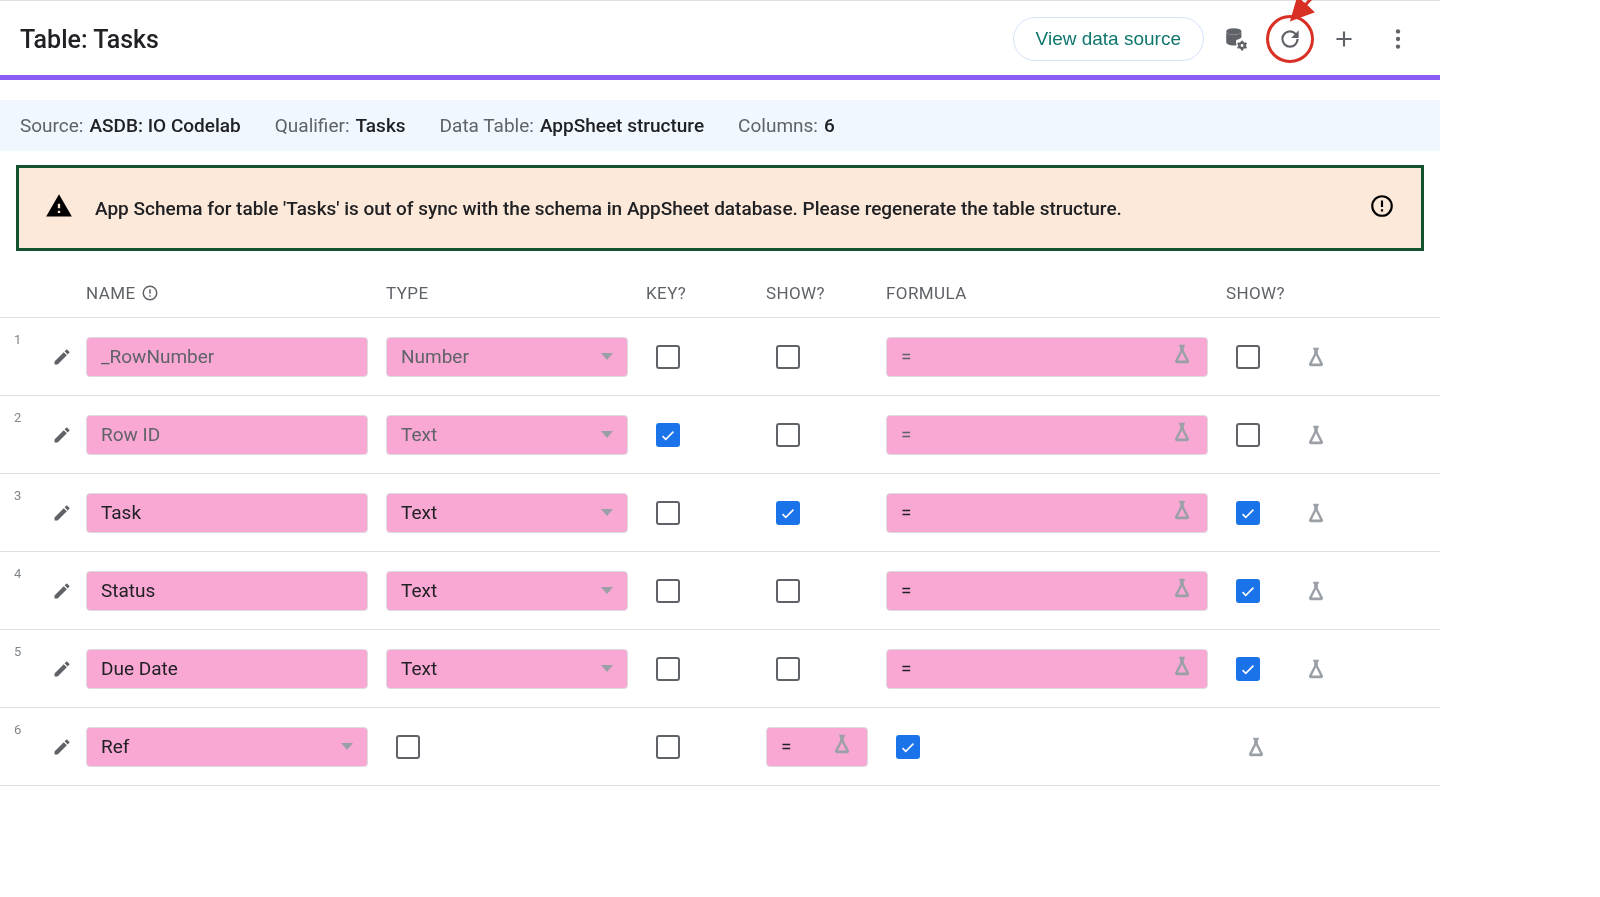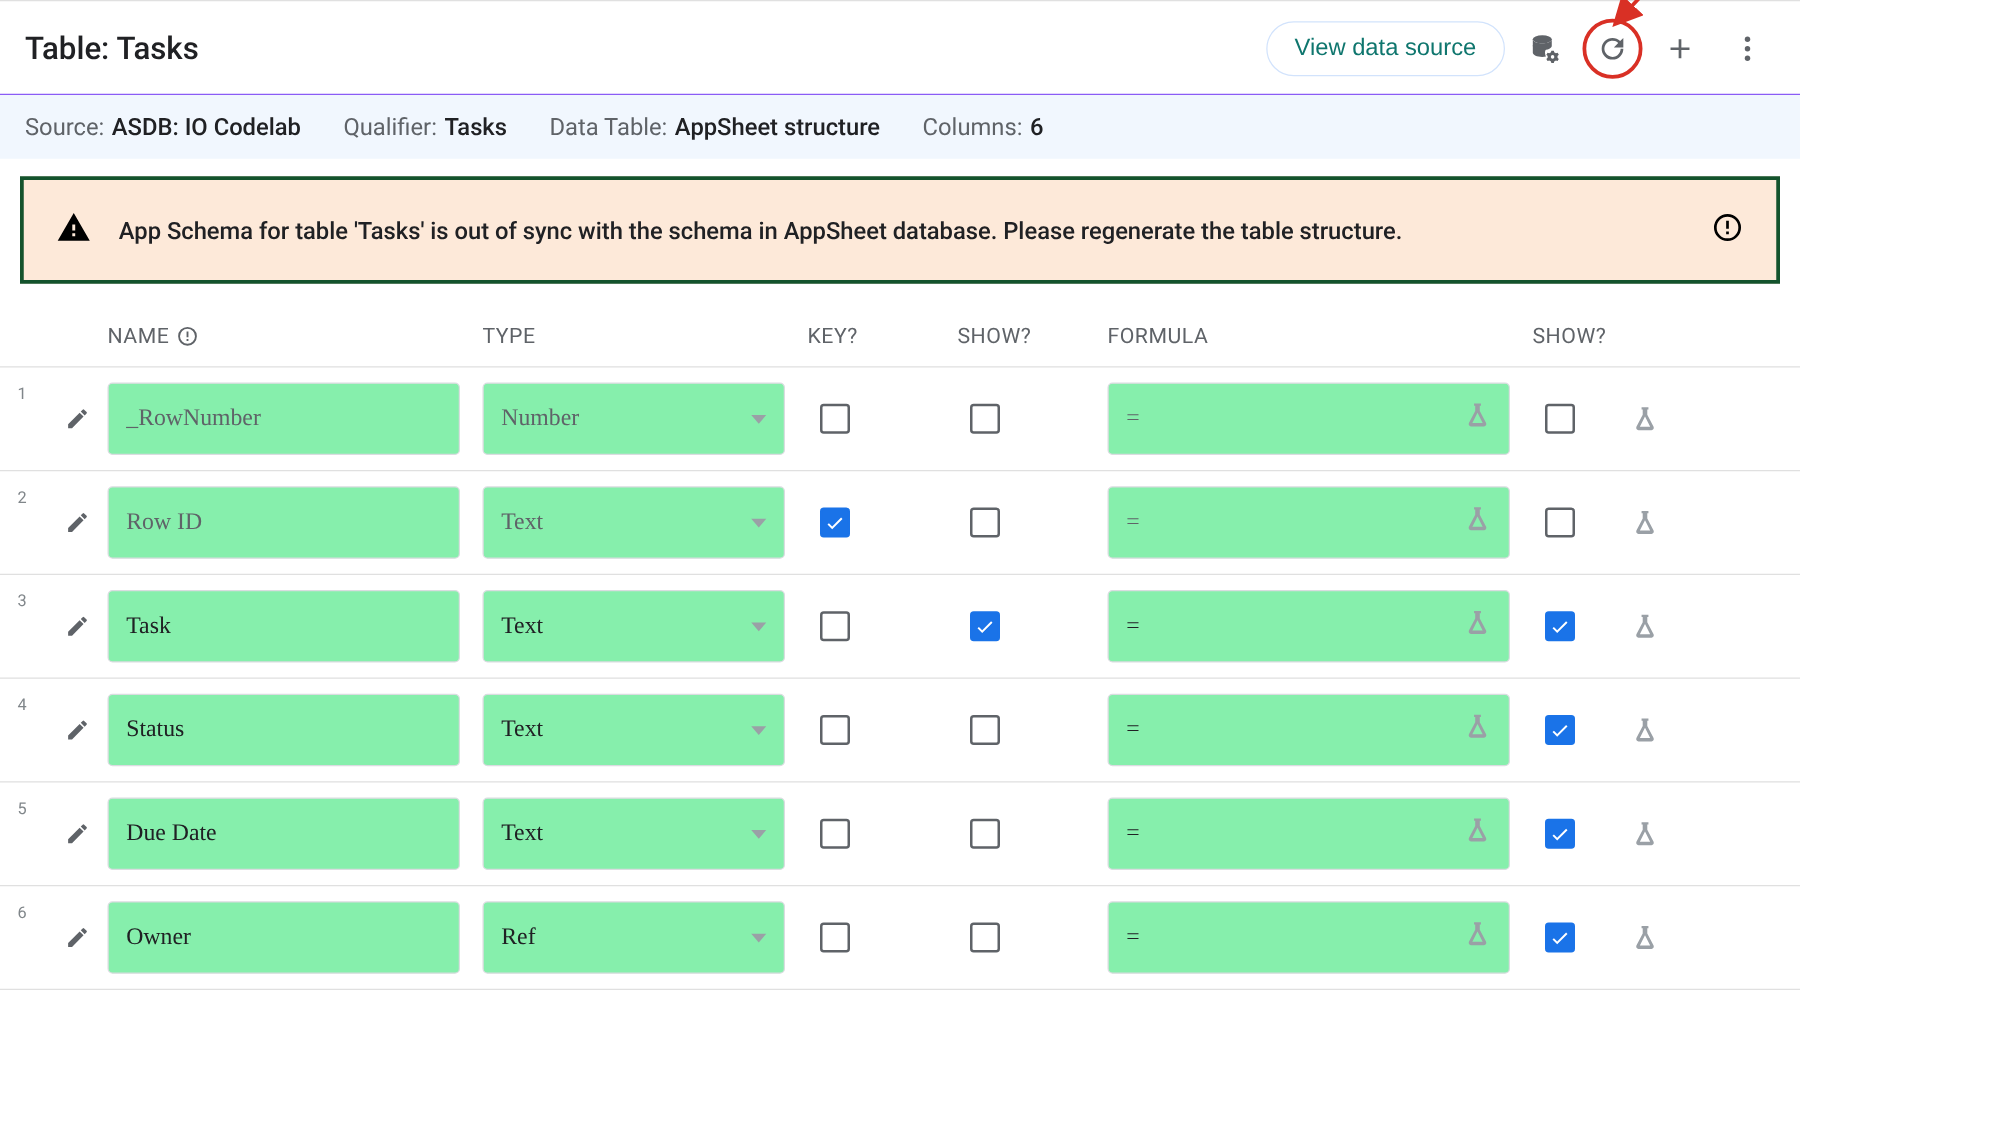--- a/index.html
+++ b/index.html
@@ -11,21 +11,21 @@
     background: #fff;
     width: 1600px;
   }
   .page { width: 1440px; }
 
   
   .hdr {
     display: flex; align-items: center;
     padding: 16px 20px 14px 20px;
     border-top: 1px solid #e0e0e0;
-    border-bottom: 1px solid #8b5cf6;
+    border-bottom: 5px solid #8b5cf6;
   }
   .hdr .title { font-size: 25px; font-weight: 500; flex: 1; }
   .view-src-btn {
     border: 1px solid #d2e3fc; background: #fff;
     color: #0f766e; font-size: 19px; font-weight: 500;
     padding: 10px 22px; border-radius: 24px; cursor: pointer;
   }
   .icon-btn {
     width: 44px; height: 44px; display: inline-flex;
     align-items: center; justify-content: center;
@@ -44,20 +44,21 @@
   }
   .arrow-anno svg { width: 40px; height: 40px; }
 
   
   .meta {
     background: #f1f7fe;
     padding: 14px 20px;
     font-size: 19px;
     display: flex; gap: 34px;
     color: #5f6368;
+    margin-top: 20px;
   }
   .meta .lbl { color: #5f6368; }
   .meta .val { color: #202124; font-weight: 500; margin-left: 6px; }
 
   
   .warn-wrap { padding: 14px 16px 8px 16px; }
   .warn {
     border: 3px solid #14532d;
     background: #fde9d9;
     display: flex; align-items: center;
@@ -88,24 +89,24 @@
     align-items: center;
     padding: 12px 20px 12px 14px;
     border-bottom: 1px solid #e0e0e0;
     min-height: 78px;
   }
   .rn { font-size: 13px; color: #80868a; align-self: flex-start; padding-top: 2px; }
   .pencil { color: #5f6368; display:flex; justify-content:center; }
   .pencil svg { width: 20px; height: 20px; fill: currentColor; }
 
   .txt-input, .sel-input, .formula-input {
-    height: 58px; border: 1px solid #dadce0; background: #86efac;
+    height: 40px; border: 1px solid #dadce0; background: #f9a8d4;
     border-radius: 4px; font-size: 19px; color: #5f6368;
     display: flex; align-items: center; padding: 0 14px;
-    margin-right: 18px; position: relative; font-family: Liberation Serif, serif;
+    margin-right: 18px; position: relative;
   }
   .txt-input.active, .sel-input.active, .formula-input.active { color: #202124; }
   .sel-input .caret {
     margin-left: auto; width:0; height:0;
     border-left: 6px solid transparent; border-right: 6px solid transparent;
     border-top: 7px solid #9aa0a6;
   }
   .formula-input .flask {
     margin-left: auto;
   }
@@ -363,21 +364,20 @@
           </svg>
         </div>
       </div>
       <div class="grid-row">
         <div class="rn">6</div>
         <div class="pencil">
           <svg viewBox="0 0 24 24">
             <path d="M3 17.25V21h3.75L17.81 9.94l-3.75-3.75L3 17.25zM20.71 7.04a1 1 0 000-1.41l-2.34-2.34a1 1 0 00-1.41 0l-1.83 1.83 3.75 3.75 1.83-1.83z"></path>
           </svg>
         </div>
-        <div class="txt-input active">Owner</div>
         <div class="sel-input active">Ref<span class="caret"></span></div>
         <div class="cell-center">
           <span class="chk"></span>
         </div>
         <div class="cell-center">
           <span class="chk"></span>
         </div>
         <div class="formula-input active">=<span class="flask"><svg viewBox="0 0 24 24">
               <path d="M9 2v2h1v4.5L4.5 19c-.6 1.3.3 3 1.8 3h11.4c1.5 0 2.4-1.7 1.8-3L14 8.5V4h1V2H9zm3 8l4.5 9h-9L12 10z"></path>
             </svg></span></div>

